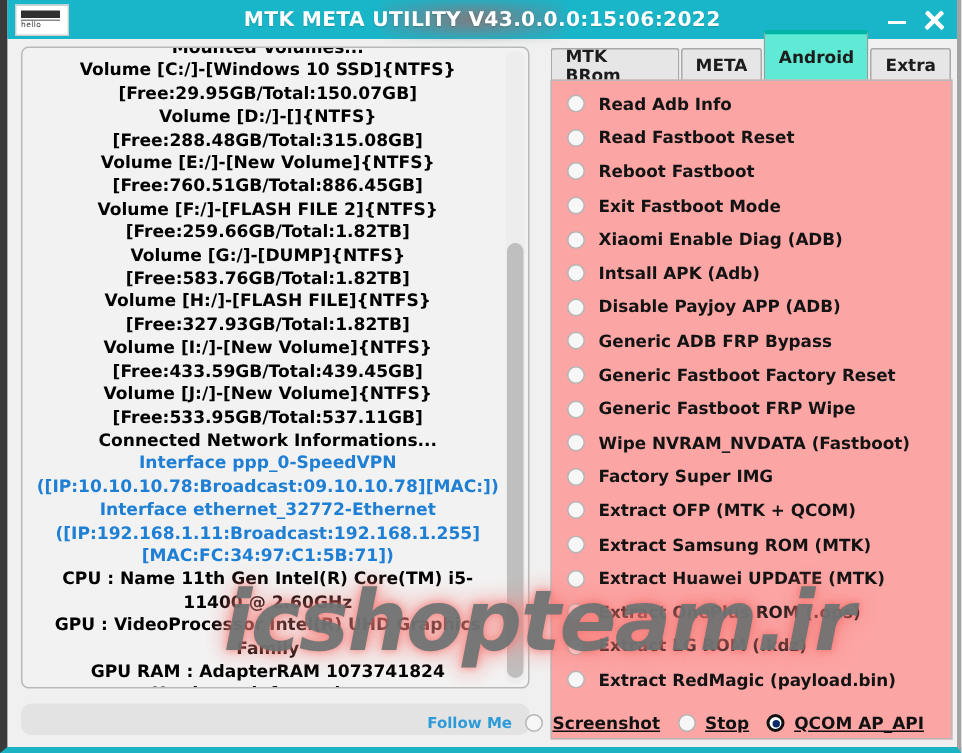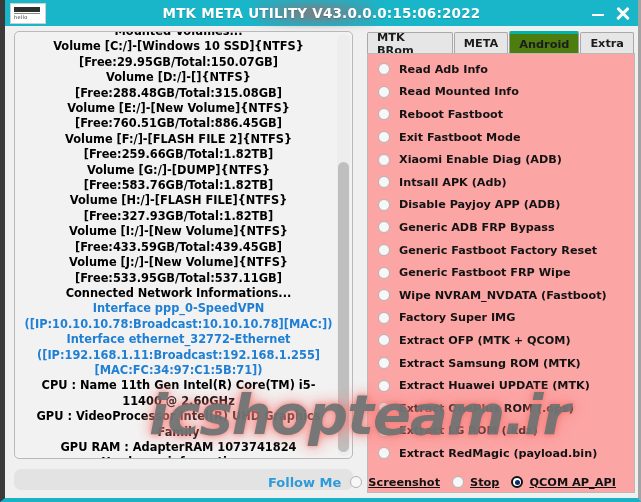--- a/index.html
+++ b/index.html
@@ -91,22 +91,22 @@
   #tabs{position:absolute;left:362px;top:5px;width:268px;height:23px;display:flex;align-items:flex-end;}
   .tab{
     height:22px;box-sizing:border-box;
     background:#e6e6e6;border:1px solid #a9a9a9;border-bottom:none;
     display:flex;align-items:center;justify-content:center;
     font-size:11.3px;font-weight:bold;color:#1c1c1c;
     padding:0 9px;margin-right:1px;
     border-radius:2px 2px 0 0;
   }
   .tab.active{
-    background:#4d7c0f;border-color:#9a9a9a;
-    border-top:3px solid #00b5a5;height:23px;
+    background:#5eead4;border-color:#9a9a9a;
+    border-top:3px solid #00b5a5;height:34px;
   }
   #optlist{
     position:absolute;left:362px;top:27px;width:268px;height:440px;
     background:#fca5a5;border:1px solid #b9b9b9;box-sizing:border-box;
     padding:4px 0 0 0;overflow:hidden;
   }
   .opt{
     height:22.6px;display:flex;align-items:center;padding-left:10px;
     font-size:11.2px;font-weight:bold;color:#131313;
   }
@@ -116,21 +116,21 @@
     margin-right:9px;flex:0 0 auto;box-sizing:border-box;
   }
   .opt span{white-space:nowrap;}
 
   
   #bottombar{
     position:absolute;left:0;right:0;bottom:4px;height:24px;
     display:flex;align-items:center;justify-content:flex-end;
     padding-right:10px;box-sizing:border-box;
   }
-  #followme{color:#2e9bd8;font-size:13px;font-weight:bold;margin-right:9px;}
+  #followme{color:#2e9bd8;font-size:10px;font-weight:bold;margin-right:9px;}
   .bopt{display:flex;align-items:center;margin-right:12px;font-size:11.3px;font-weight:bold;color:#111;text-decoration:underline;}
   .bopt .radio{margin-right:6px;}
   .bopt .radio.sel{
     border:2px solid #111;background:#ffffff;position:relative;
   }
   .bopt .radio.sel:after{
     content:"";position:absolute;left:1.6px;top:1.6px;width:5px;height:5px;
     border-radius:50%;background:#0a2a6b;
   }
 
@@ -175,21 +175,21 @@
           <span class="l">Mounted Volumes...</span>
           <span class="l">Volume [C:/]-[Windows 10 SSD]{NTFS} [Free:29.95GB/Total:150.07GB]</span>
           <span class="l">Volume [D:/]-[]{NTFS} [Free:288.48GB/Total:315.08GB]</span>
           <span class="l">Volume [E:/]-[New Volume]{NTFS} [Free:760.51GB/Total:886.45GB]</span>
           <span class="l">Volume [F:/]-[FLASH FILE 2]{NTFS} [Free:259.66GB/Total:1.82TB]</span>
           <span class="l">Volume [G:/]-[DUMP]{NTFS} [Free:583.76GB/Total:1.82TB]</span>
           <span class="l">Volume [H:/]-[FLASH FILE]{NTFS} [Free:327.93GB/Total:1.82TB]</span>
           <span class="l">Volume [I:/]-[New Volume]{NTFS} [Free:433.59GB/Total:439.45GB]</span>
           <span class="l">Volume [J:/]-[New Volume]{NTFS} [Free:533.95GB/Total:537.11GB]</span>
           <span class="l">Connected Network Informations...</span>
-          <span class="l blue">Interface ppp_0-SpeedVPN ([IP:10.10.10.78:Broadcast:10.10.10.78][MAC:])</span>
+          <span class="l blue">Interface ppp_0-SpeedVPN ([IP:10.10.10.78:Broadcast:09.10.10.78][MAC:])</span>
           <span class="l blue">Interface ethernet_32772-Ethernet ([IP:192.168.1.11:Broadcast:192.168.1.255][MAC:FC:34:97:C1:5B:71])</span>
           <span class="l">CPU  : Name 11th Gen Intel(R) Core(TM) i5-11400 @ 2.60GHz</span>
           <span class="l">GPU  : VideoProcessor Intel(R) UHD Graphics Family</span>
           <span class="l">GPU RAM  : AdapterRAM 1073741824</span>
           <span class="l">Hardware information...</span>
         </div>
       <div id="logscroll">
         <div id="logthumb"></div>
       </div>
     </div>
@@ -211,21 +211,21 @@
         </div>
       </div>
 
     <div id="optlist">
         <div class="opt">
           <span class="radio"></span>
           <span>Read Adb Info</span>
         </div>
         <div class="opt">
           <span class="radio"></span>
-          <span>Read Mounted Info</span>
+          <span>Read Fastboot Reset</span>
         </div>
         <div class="opt">
           <span class="radio"></span>
           <span>Reboot Fastboot</span>
         </div>
         <div class="opt">
           <span class="radio"></span>
           <span>Exit Fastboot Mode</span>
         </div>
         <div class="opt">

